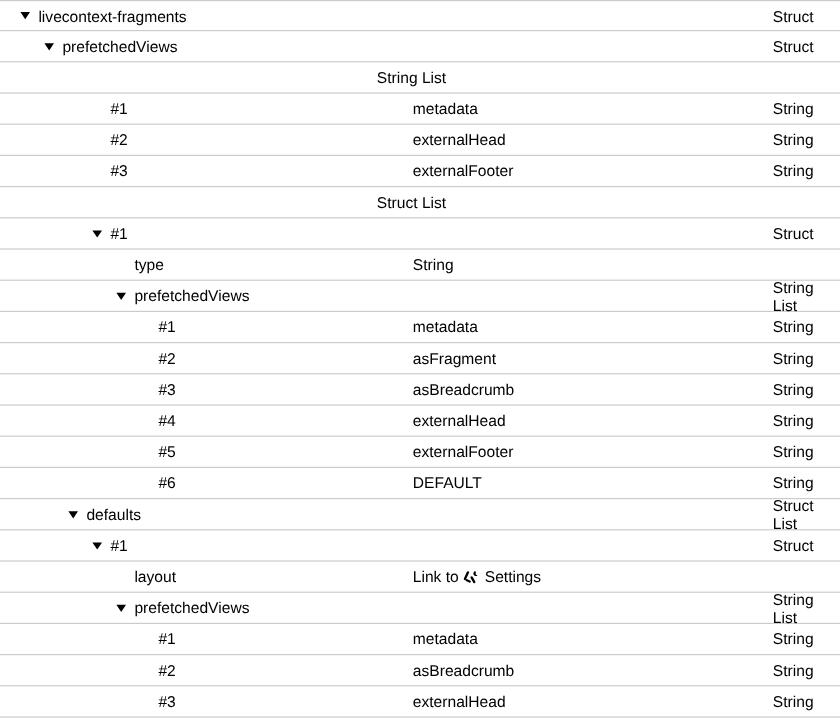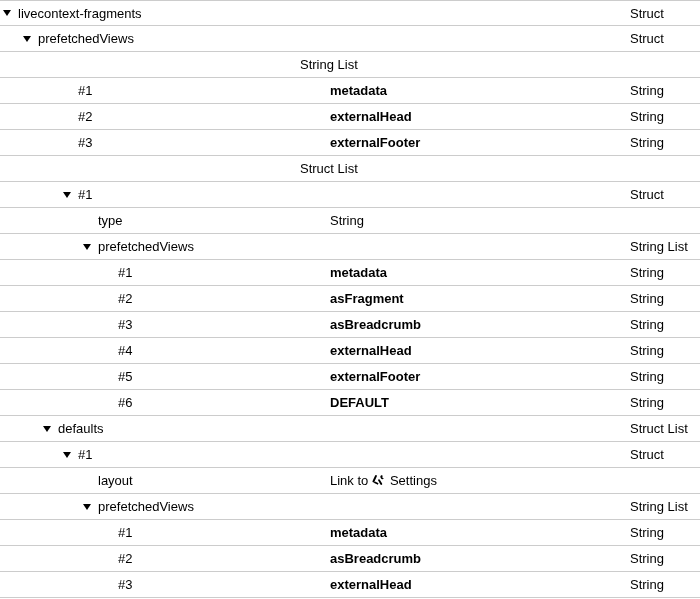--- a/index.html
+++ b/index.html
@@ -13,40 +13,39 @@
     width: 700px;
   }
   .tree {
     width: 700px;
   }
   .row {
     display: flex;
     align-items: center;
     height: 26px;
     border-bottom: 1px solid #ccc;
-    padding-left: 0;
+    padding-left: 14px;
   }
   .row:first-child {
     border-top: 1px solid #ccc;
   }
   .name-col {
     width: 330px;
     display: flex;
     align-items: center;
   }
   .value-col {
     width: 300px;
     display: flex;
     align-items: center;
-    font-weight: bold;
   }
   .type-col {
     flex: 1;
     display: flex;
-    align-items: flex-start;
+    align-items: center;
   }
   .indent {
     display: inline-block;
     width: 20px;
     flex-shrink: 0;
   }
   .toggle {
     width: 14px;
     height: 14px;
     display: inline-flex;

